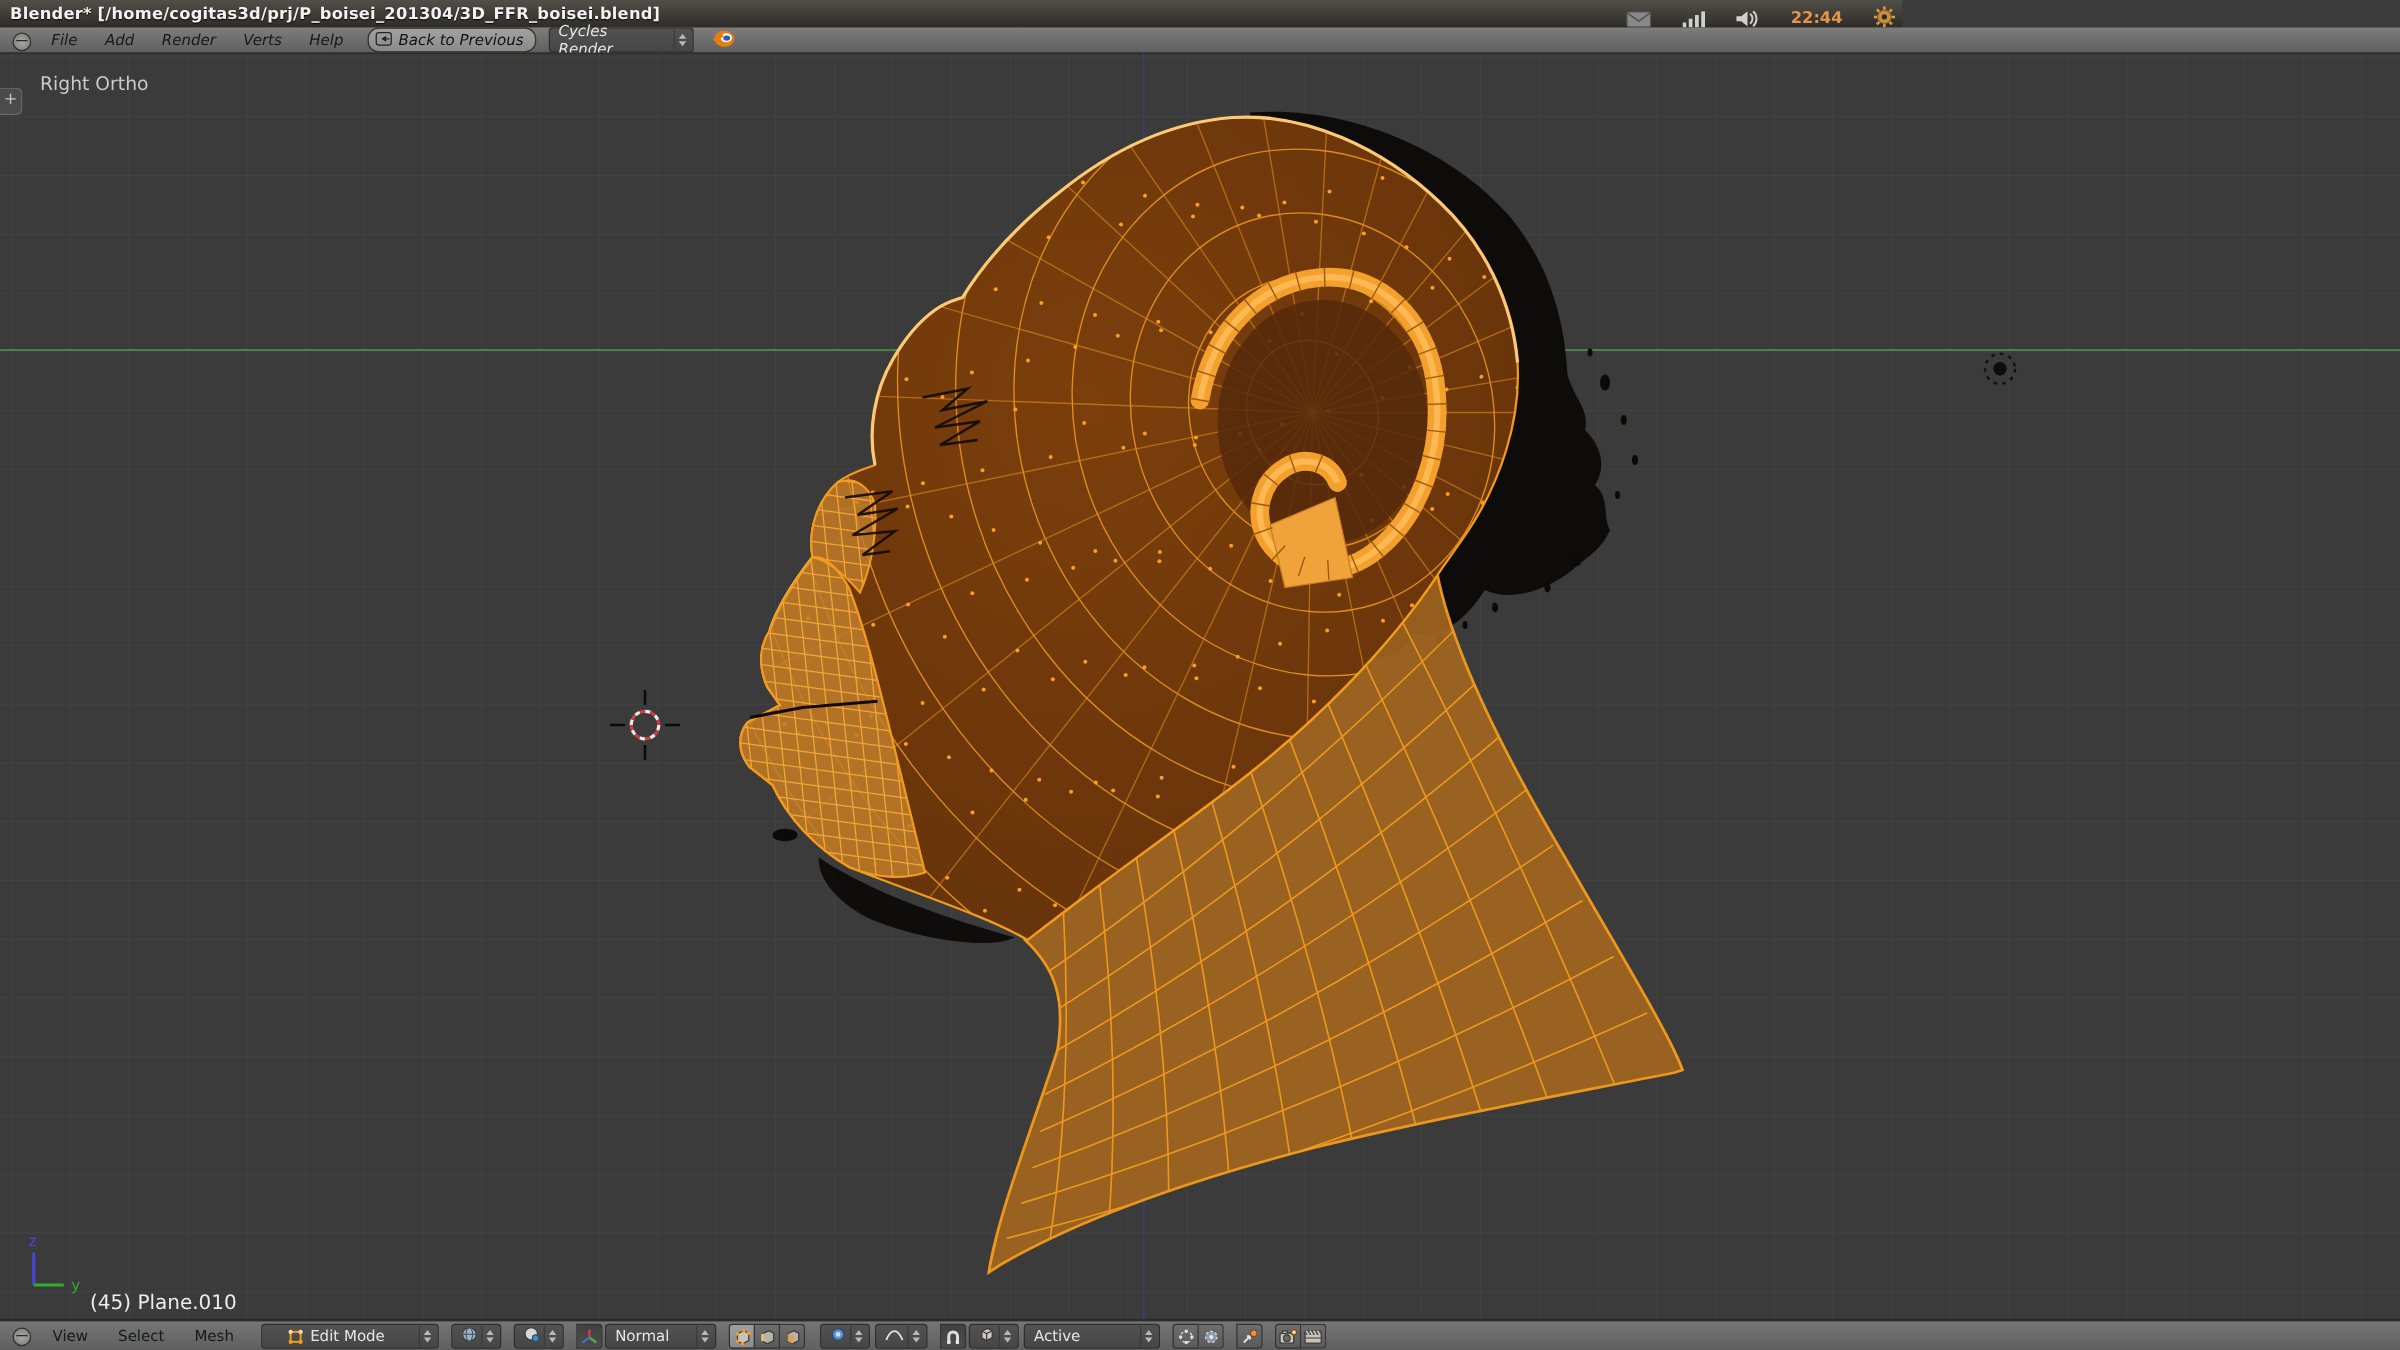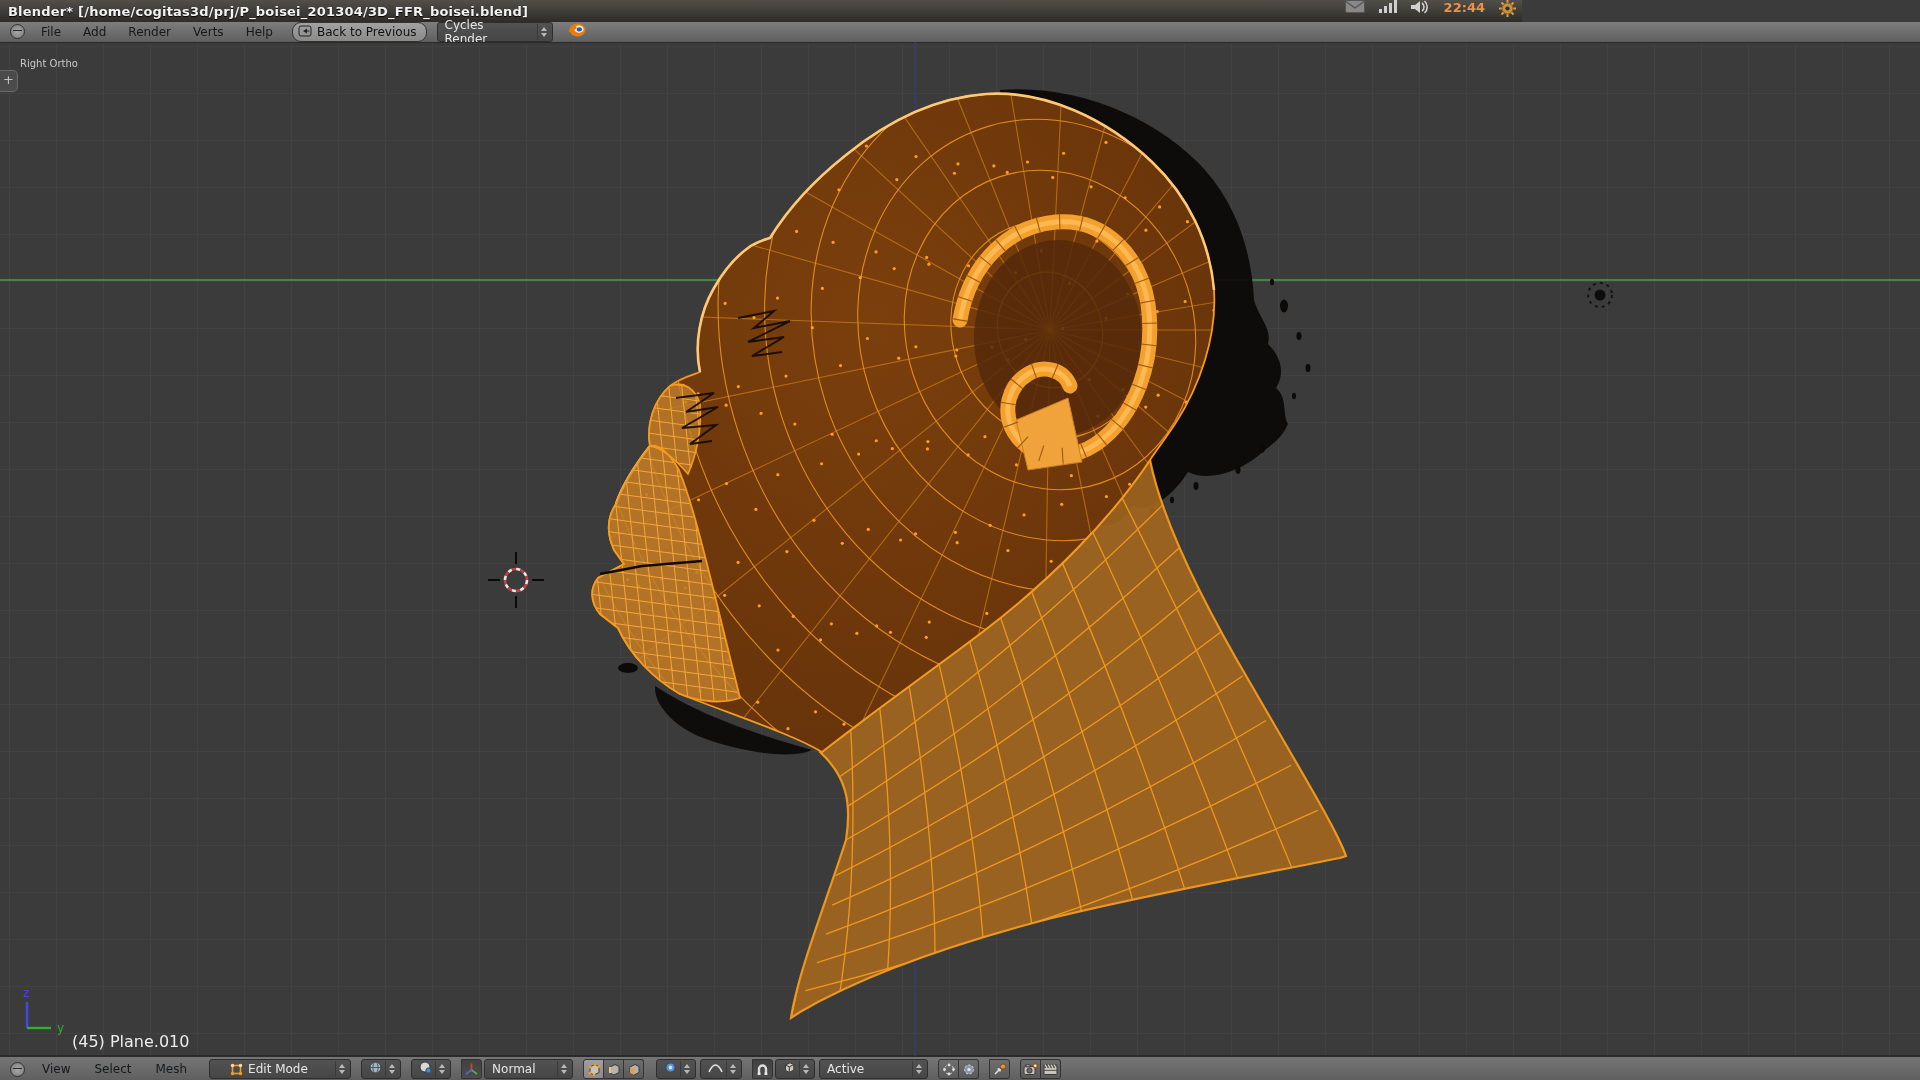--- a/index.html
+++ b/index.html
@@ -3,27 +3,27 @@
 <meta charset="utf-8">
 <style>
   html,body{margin:0;padding:0;width:1920px;height:1080px;overflow:hidden;
     font-family:"DejaVu Sans","Liberation Sans",sans-serif;background:#3b3b3b;
     -webkit-font-smoothing:antialiased;}
   
   .titlebar{position:absolute;left:0;top:0;width:1522px;height:22px;
     background:linear-gradient(#514f48,#2d2c28);display:flex;align-items:center;
     color:#f2f2f2;font-size:13px;font-weight:bold;}
   .titlebar .ttl{padding-left:8px;letter-spacing:.2px;text-shadow:0 1px 1px #000;}
-  .tray{position:absolute;right:6px;top:0;height:22px;display:flex;align-items:flex-start;gap:14px;}
+  .tray{position:absolute;right:6px;top:0;height:22px;display:flex;align-items:flex-end;gap:25px;}
   .tray svg{display:block}
   .clock{color:#e8954a;font-size:13px;font-weight:bold;}
   
   .menubar{position:absolute;left:0;top:22px;width:1920px;height:20px;
     background:linear-gradient(#7d7d7d,#5f5f5f);border-bottom:1px solid #2c2c2c;
-    display:flex;align-items:flex-start;font-size:12px;color:#16181a;}
+    display:flex;align-items:flex-end;font-size:12px;color:#16181a;font-style:italic;}
   .menuitem{padding:0 11px;height:20px;line-height:20px;cursor:default;}
   .editor-btn{width:26px;height:18px;margin-left:4px;display:flex;align-items:center;justify-content:center;}
   .circbtn{width:13px;height:13px;border-radius:50%;background:radial-gradient(#a9a9a9,#787878);
     border:1px solid #33312c;position:relative;}
   .circbtn::after{content:"";position:absolute;left:2px;right:2px;top:5px;height:1.5px;background:#2c2a26;}
   .btn-light{height:18px;display:flex;align-items:center;gap:5px;padding:0 9px 0 5px;
     background:linear-gradient(#a2a2a2,#8a8a8a);border:1px solid #35342f;border-radius:9px;
     color:#111;margin-left:8px;}
   .dropdown{height:18px;display:flex;align-items:center;background:linear-gradient(#525252,#464646);
     border:1px solid #2e2e2e;border-radius:3px;color:#e6e6e6;padding:0 2px 0 7px;margin-left:10px;}
@@ -34,21 +34,21 @@
   .stepper .up{border-bottom:4px solid #b9b9b9;}
   .stepper .dn{border-top:4px solid #b9b9b9;}
   .stats{margin-left:10px;color:#222;font-size:12px;white-space:nowrap;}
   .blogo{margin-left:14px;}
   
   .viewport{position:absolute;left:0;top:42px;width:1920px;height:1014px;background:#3b3b3b;
     background-image:linear-gradient(#424242 1px,transparent 1px),
                      linear-gradient(90deg,#424242 1px,transparent 1px);
     background-size:47px 47px;background-position:9px 4px;
     box-shadow:inset 0 1px 0 #2a2a2a, inset 0 -1px 0 #2a2a2a;}
-  .vp-label{position:absolute;left:20px;top:16px;color:#c9c9c9;font-size:10px;}
+  .vp-label{position:absolute;left:32px;top:16px;color:#c9c9c9;font-size:15px;}
   .obj-label{position:absolute;left:72px;top:990px;color:#ececec;font-size:16px;}
   .shelf-tab{position:absolute;left:0;top:28px;width:17px;height:20px;background:#4b4b4b;
     border:1px solid #6a6a6a;border-left:none;border-radius:0 5px 5px 0;color:#c2c2c2;
     font-size:13px;line-height:18px;text-align:center;}
   .scene{position:absolute;left:0;top:0;}
   
   .bottombar{position:absolute;left:0;top:1056px;width:1920px;height:24px;
     background:linear-gradient(#767676,#5e5e5e);border-top:1px solid #2c2c2c;
     display:flex;align-items:center;font-size:12px;color:#16181a;}
   .bottombar .menuitem{padding:0 12px;}

